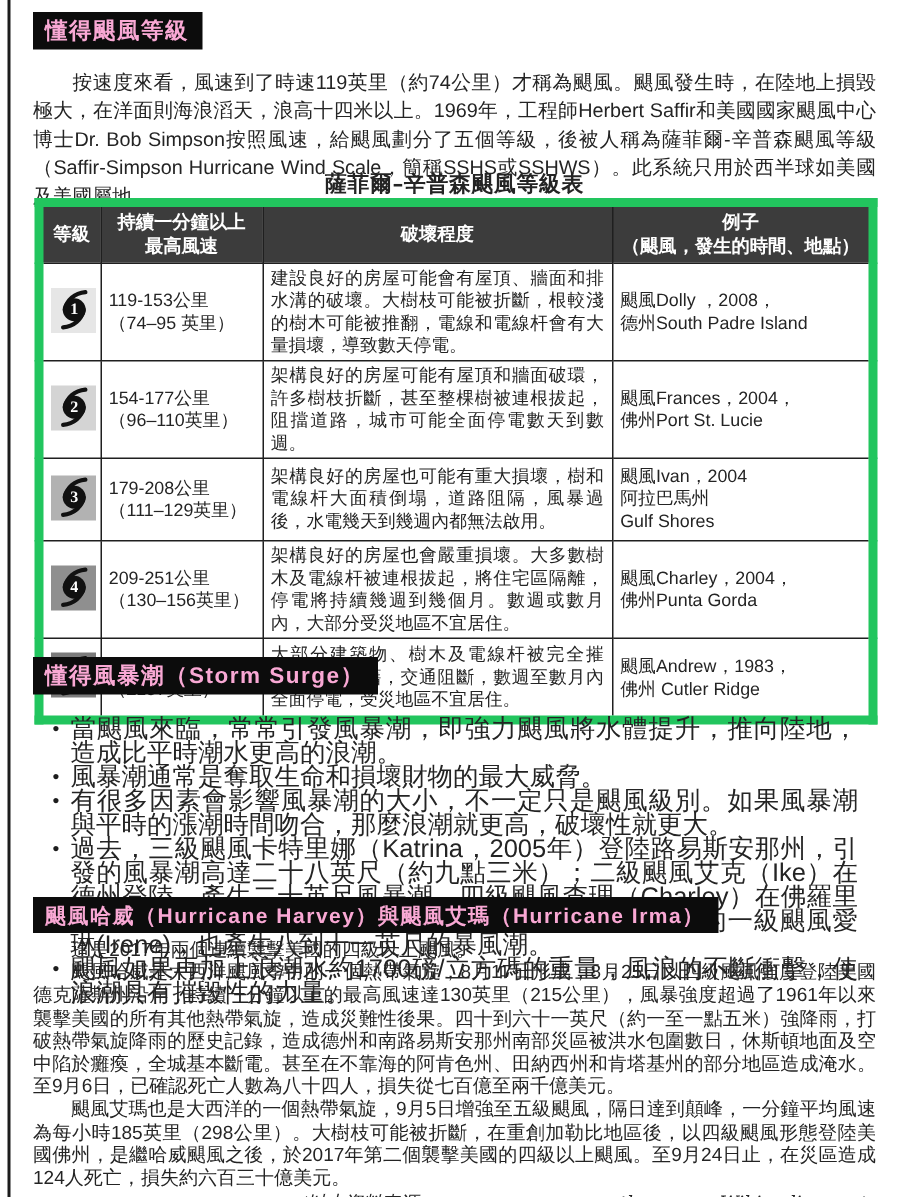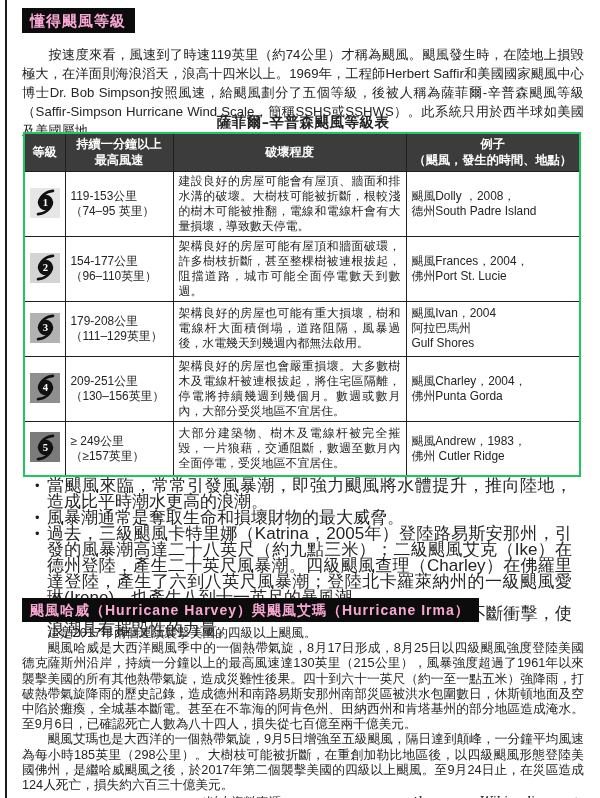--- a/index.html
+++ b/index.html
@@ -20,21 +20,21 @@
   .para{
     font-size:13.2px;line-height:19px;text-align:justify;
     text-indent:2em;margin:0;
   }
   .tbl-title{
     text-align:center;font-family:"DejaVu Serif","Liberation Serif",serif;
     font-weight:bold;font-size:14.5px;letter-spacing:.5px;margin:0;
   }
   table.scale{
     width:556px;border-collapse:collapse;table-layout:fixed;
-    border:2px solid #22c55e;font-size:11.9px;
+    border:6px solid #22c55e;font-size:11.9px;
   }
   table.scale th{
     background:#3c3c3c;color:#ffffff;font-weight:bold;
     border:1px solid #1f1f1f;padding:2px 3px;line-height:1.35;
     white-space:pre-line;text-align:center;font-size:12.2px;
   }
   table.scale td{
     border:1px solid #1f1f1f;padding:2px 5px;line-height:15px;
     vertical-align:middle;text-align:justify;
   }
@@ -178,23 +178,27 @@
           <td class="speed-cell">≥ 249公里
 （≥157英里）</td>
           <td>大部分建築物、樹木及電線杆被完全摧毀，一片狼藉，交通阻斷，數週至數月內全面停電，受災地區不宜居住。</td>
           <td class="example-cell">颶風Andrew，1983，
 佛州 Cutler Ridge</td>
         </tr>
       </tbody>
     </table>
   </div>
 
+  <div class="abs" style="top:438px;">
+    <span class="sec-bar">懂得風暴潮（Storm Surge）</span>
+  </div>
   <ul class="abs bullets" style="top:466px;">
     <li>當颶風來臨，常常引發風暴潮，即強力颶風將水體提升，推向陸地，造成比平時潮水更高的浪潮。</li>
     <li>風暴潮通常是奪取生命和損壞財物的最大威脅。</li>
+    <li>有很多因素會影響風暴潮的大小，不一定只是颶風級別。如果風暴潮與平時的漲潮時間吻合，那麼浪潮就更高，破壞性就更大。</li>
     <li>過去，三級颶風卡特里娜（Katrina，2005年）登陸路易斯安那州，引發的風暴潮高達二十八英尺（約九點三米）；二級颶風艾克（Ike）在德州登陸，產生二十英尺風暴潮。四級颶風查理（Charley）在佛羅里達登陸，產生了六到八英尺風暴潮；登陸北卡羅萊納州的一級颶風愛琳(Irene)，也產生八到十一英尺的暴風潮。</li>
     <li>颶風如果再加上浪潮水約1700磅/立方碼的重量，風浪的不斷衝擊，使浪潮具有摧毀性的力量。</li>
   </ul>
 
   <div class="abs" style="top:598px;">
     <span class="sec-bar" style="font-size:14px;text-align:center;">颶風哈威（Hurricane Harvey）與颶風艾瑪（Hurricane Irma）</span>
   </div>
   <div class="abs" style="top:626px;">
     <p class="sec3-para">這是2017年兩個連續襲擊美國的四級以上颶風。</p>
     <p class="sec3-para">颶風哈威是大西洋颶風季中的一個熱帶氣旋，8月17日形成，8月25日以四級颶風強度登陸美國德克薩斯州沿岸，持續一分鐘以上的最高風速達130英里（215公里），風暴強度超過了1961年以來襲擊美國的所有其他熱帶氣旋，造成災難性後果。四十到六十一英尺（約一至一點五米）強降雨，打破熱帶氣旋降雨的歷史記錄，造成德州和南路易斯安那州南部災區被洪水包圍數日，休斯頓地面及空中陷於癱瘓，全城基本斷電。甚至在不靠海的阿肯色州、田納西州和肯塔基州的部分地區造成淹水。至9月6日，已確認死亡人數為八十四人，損失從七百億至兩千億美元。</p>

